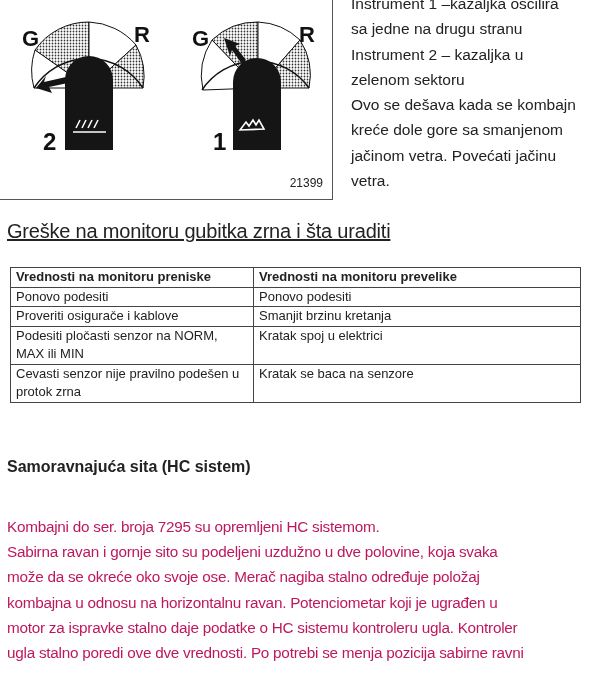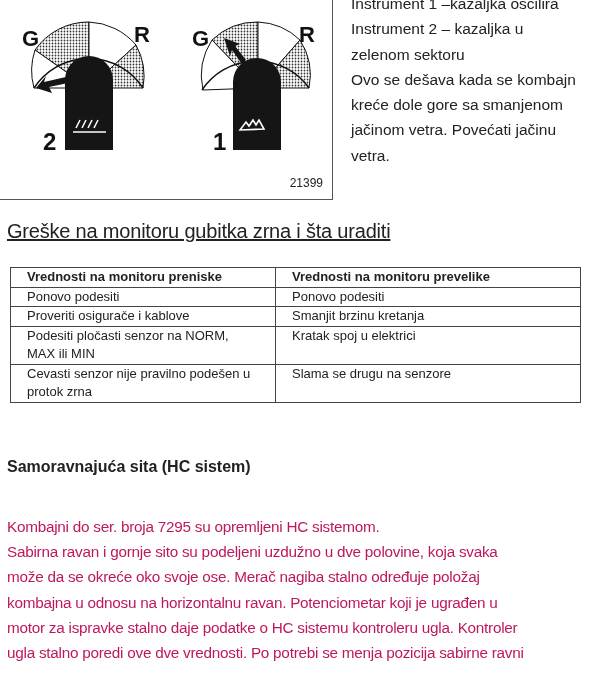--- a/index.html
+++ b/index.html
@@ -9,21 +9,21 @@
             border-right: 1px solid #555; border-bottom: 1px solid #555; background: #fff; }
   .figure svg { position: absolute; left: 0; top: 0; }
   .fig-id { position: absolute; right: 9px; top: 176px; font-size: 12px; color: #222; margin-left: 15px; }
   .side-text { position: absolute; left: 351px; top: -9px; width: 255px;
                font-size: 15.5px; line-height: 25.3px; color: #222; }
   .side-text div { white-space: nowrap; }
   .section-link { position: absolute; left: 7px; top: 220px; font-size: 20px;
                   text-decoration: underline; color: #222; letter-spacing: -0.2px; }
   table.errors { position: absolute; left: 10px; top: 267px; width: 571px;
                  border-collapse: collapse; font-size: 13px; color: #222; }
-  table.errors th, table.errors td { border: 1px solid #444; padding: 0 16px;
+  table.errors th, table.errors td { border: 1px solid #444; padding: 0 5px;
                  text-align: left; vertical-align: top; line-height: 18.5px; }
   table.errors th { font-weight: bold; height: 18px; }
   table.errors td.c1 { width: 232px; }
   .h2 { position: absolute; left: 7px; top: 458px; font-size: 16px; font-weight: bold; color: #222; }
   .para { position: absolute; left: 7px; top: 514px; width: 600px; font-size: 15.3px;
           line-height: 25.2px; color: #be185d; letter-spacing: -0.25px; }
   .para div { white-space: nowrap; }
 </style>
 </head>
 <body>
@@ -72,20 +72,21 @@
       <text x="192" y="46" font-size="22">G</text>
       <text x="299" y="42" font-size="22">R</text>
       <text x="213" y="150" font-size="24">1</text>
     </g>
   </svg>
   <div class="fig-id">21399</div>
 </div>
 
 <div class="side-text">
   <div>Instrument 1 –kazaljka oscilira</div>
+  <div>sa jedne na drugu stranu</div>
   <div>Instrument 2 – kazaljka u</div>
   <div>zelenom sektoru</div>
   <div>Ovo se dešava kada se kombajn</div>
   <div>kreće dole gore sa smanjenom</div>
   <div>jačinom vetra. Povećati jačinu</div>
   <div>vetra.</div>
 </div>
 
 <div class="section-link">Greške na monitoru gubitka zrna i šta uraditi</div>
 
@@ -102,21 +103,21 @@
   <tr>
     <td class="c1">Proveriti osigurače i kablove</td>
     <td>Smanjit brzinu kretanja</td>
   </tr>
   <tr>
     <td class="c1">Podesiti pločasti senzor na NORM, MAX ili MIN</td>
     <td>Kratak spoj u elektrici</td>
   </tr>
   <tr>
     <td class="c1">Cevasti senzor nije pravilno podešen  u protok zrna</td>
-    <td>Slama se drugu na senzore</td>
+    <td>Kratak se baca na senzore</td>
   </tr>
 </tbody>
   </table>
 
 <div class="h2">Samoravnajuća  sita (HC sistem)</div>
 
 <div class="para">
   <div>Kombajni do ser. broja 7295 su opremljeni HC sistemom.</div>
   <div>Sabirna ravan i gornje sito su podeljeni uzdužno u dve polovine, koja svaka</div>
   <div>može da se okreće oko svoje ose. Merač nagiba stalno određuje položaj</div>

